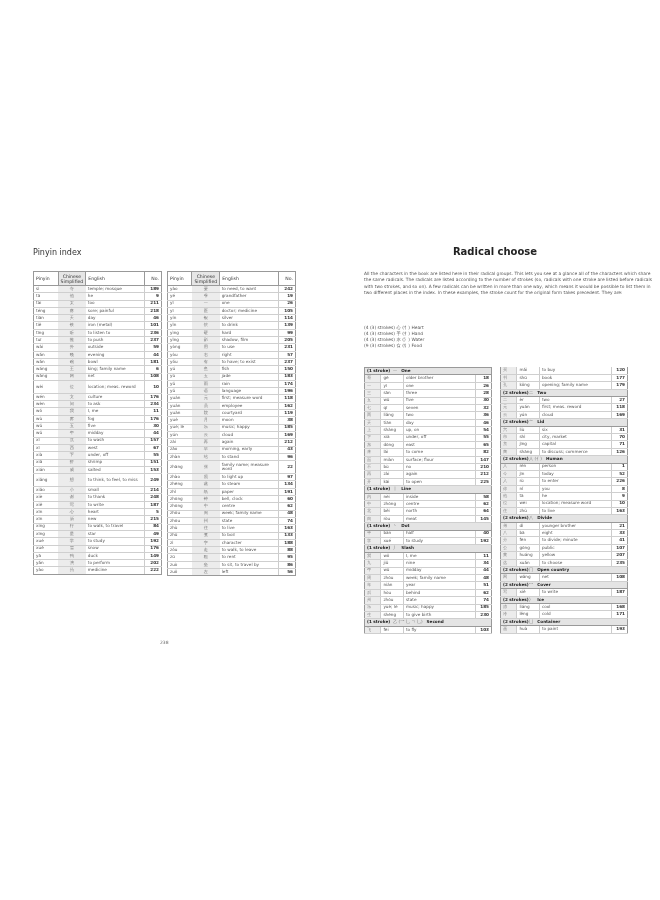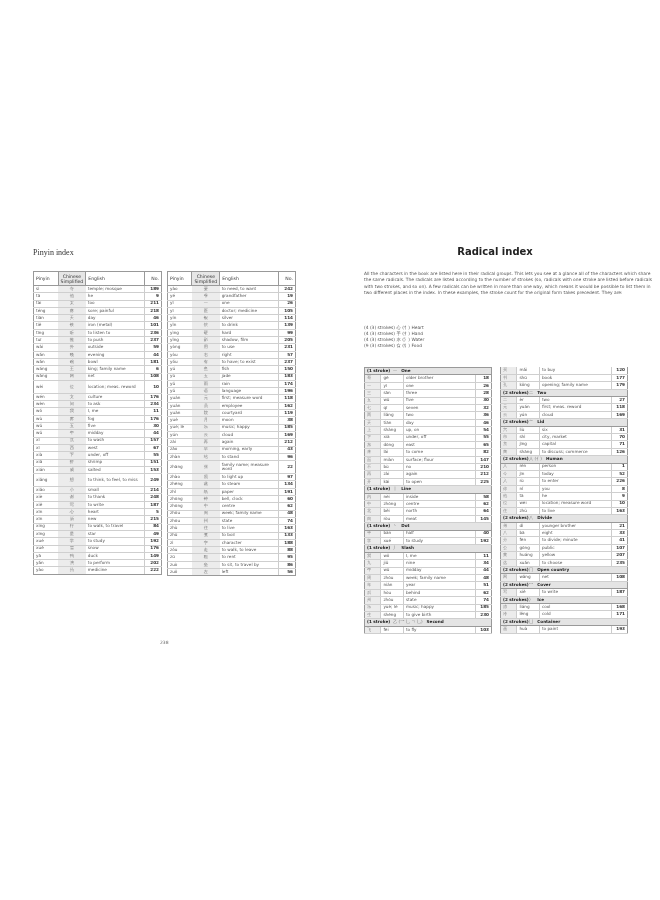--- a/index.html
+++ b/index.html
@@ -5,21 +5,21 @@
   * { box-sizing: border-box; margin: 0; padding: 0; }
   html, body { width: 660px; height: 900px; background: #ffffff; overflow: hidden; }
   body { position: relative; font-family: "DejaVu Sans", sans-serif; color: #333; }
 
   .page { position: absolute; top: 0; height: 900px; }
   .page-left { left: 0; width: 330px; }
   .page-right { left: 330px; width: 330px; }
 
   .pinyin-title {
     position: absolute; left: 33px; top: 248px;
-    font-size: 8px; color: #333; font-family: Liberation Serif, serif;
+    font-size: 8px; color: #333;
   }
 
   .ptable {
     position: absolute; top: 271px;
     border-collapse: collapse;
     font-size: 4.2px; color: #555;
   }
   .ptable.t1 { left: 33px; width: 129px; }
   .ptable.t2 { left: 167px; width: 129px; }
   .ptable th {
@@ -566,21 +566,21 @@
           <td class="c-en">left</td>
           <td class="c-no">56</td>
         </tr>
       </tbody>
   </table>
 
   <div class="page-num left">238</div>
 </div>
 
 <div class="page page-right">
-  <div class="radical-title">Radical index</div>
+  <div class="radical-title">Radical choose</div>
   <div class="radical-intro">All the characters in the book are listed here in their radical groups. This lets you see at a glance all of the characters which share the same radicals. The radicals are listed according to the number of strokes (so, radicals with one stroke are listed before radicals with two strokes, and so on). A few radicals can be written in more than one way, which means it would be possible to list them in two different places in the index. In these examples, the stroke count for the original form takes precedent. They are:</div>
   <div class="radical-examples">
     <div>(4 (3) strokes) 心 (忄) Heart</div>
     <div>(4 (3) strokes) 手 (扌) Hand</div>
     <div>(4 (3) strokes) 水 (氵) Water</div>
     <div>(9 (3) strokes) 食 (饣) Food</div>
   </div>
 
   <table class="rtable r1">
     <tbody>

